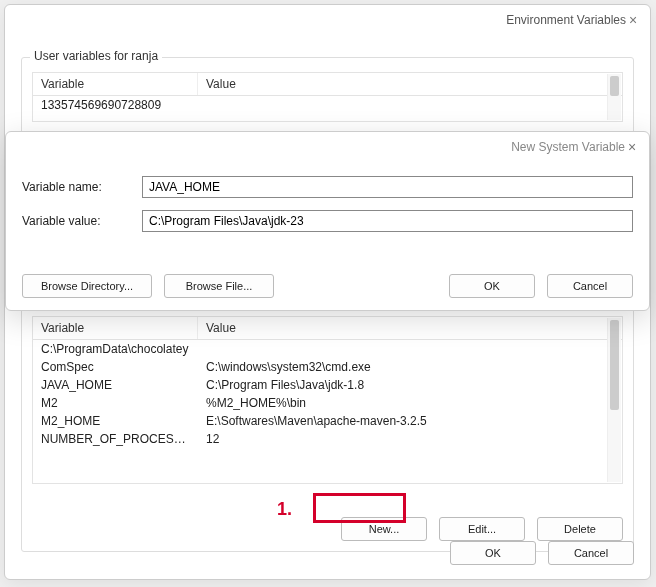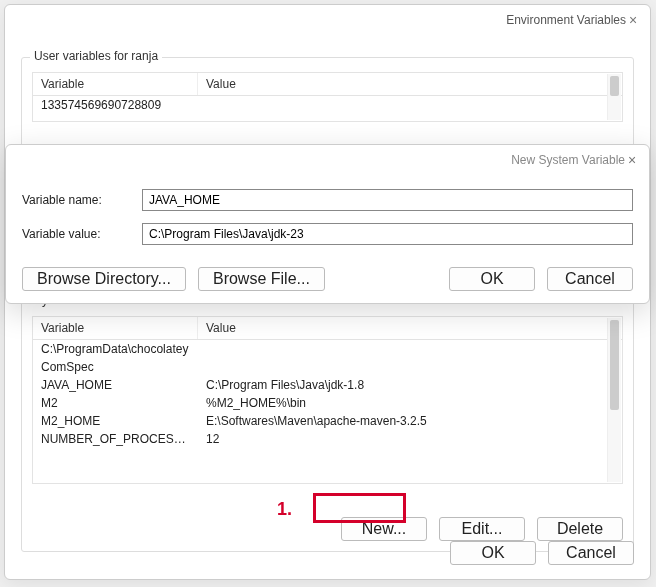--- a/index.html
+++ b/index.html
@@ -48,38 +48,38 @@
   .scrollbar-stub { position:absolute; right:1px; top:1px; bottom:1px; width:14px; background:#f7f7f7; border-left:1px solid #eee; }
   .scrollbar-thumb { position:absolute; left:2px; right:2px; background:#ccc; border-radius:2px; }
 
   .user-table { height: 50px; }
   .sys-table { height: 168px; }
 
   .btn {
     display: inline-flex; align-items: center; justify-content: center;
     min-width: 86px; height: 24px; padding: 0 14px;
     background: #fdfdfd; border: 1px solid #bbb; border-radius: 3px;
-    color: #222; font-size: 16px; cursor: default;
+    color: #222; font-size: 11px; cursor: default;
   }
 
   .sys-btnrow {
     position: absolute; right: 10px; bottom: 10px; display: flex; gap: 12px; align-items:center;text-align:center;
   }
 
   .bottom-btnrow {
     position: absolute; right: 16px; bottom: 14px; display: flex; gap: 12px;
   }
 
   
   .anno { position: absolute; color: #d4002a; font-weight: 700; font-size: 18px; font-family: Arial, sans-serif; }
   .anno-box { position: absolute; border: 3px solid #d4002a; pointer-events: none; }
 
   
   .new-var-win {
-    left: 5px; top: 144px; width: 645px; height: 160px;
+    left: 5px; top: 131px; width: 645px; height: 180px;
     box-shadow: 0 8px 30px rgba(0,0,0,0.15);
     z-index: 10;
   }
   .form-row { position: absolute; left: 16px; right: 16px; display: flex; align-items: center; }
   .form-row label { width: 120px; color: #222; }
   .form-row .field {
     flex: 1; height: 22px; border: 1px solid #888; padding: 2px 6px; background: #fff; font-size: 12px;
   }
   .modal-btnrow { position: absolute; left: 16px; right: 16px; bottom: 12px; display: flex; gap: 12px; align-items: center; }
   .modal-btnrow .spacer { flex: 1; }
@@ -117,20 +117,21 @@
       <div class="thead">
         <div class="th var">Variable</div>
         <div class="th val">Value</div>
       </div>
       <div class="tbody" id="sys-tbody">
           <div class="tr">
             <div class="td val">C:\ProgramData\chocolatey</div>
           </div>
           <div class="tr">
             <div class="td var">ComSpec</div>
+            <div class="td val">C:\windows\system32\cmd.exe</div>
           </div>
           <div class="tr">
             <div class="td var">JAVA_HOME</div>
             <div class="td val">C:\Program Files\Java\jdk-1.8</div>
           </div>
           <div class="tr">
             <div class="td var">M2</div>
             <div class="td val">%M2_HOME%\bin</div>
           </div>
           <div class="tr">

